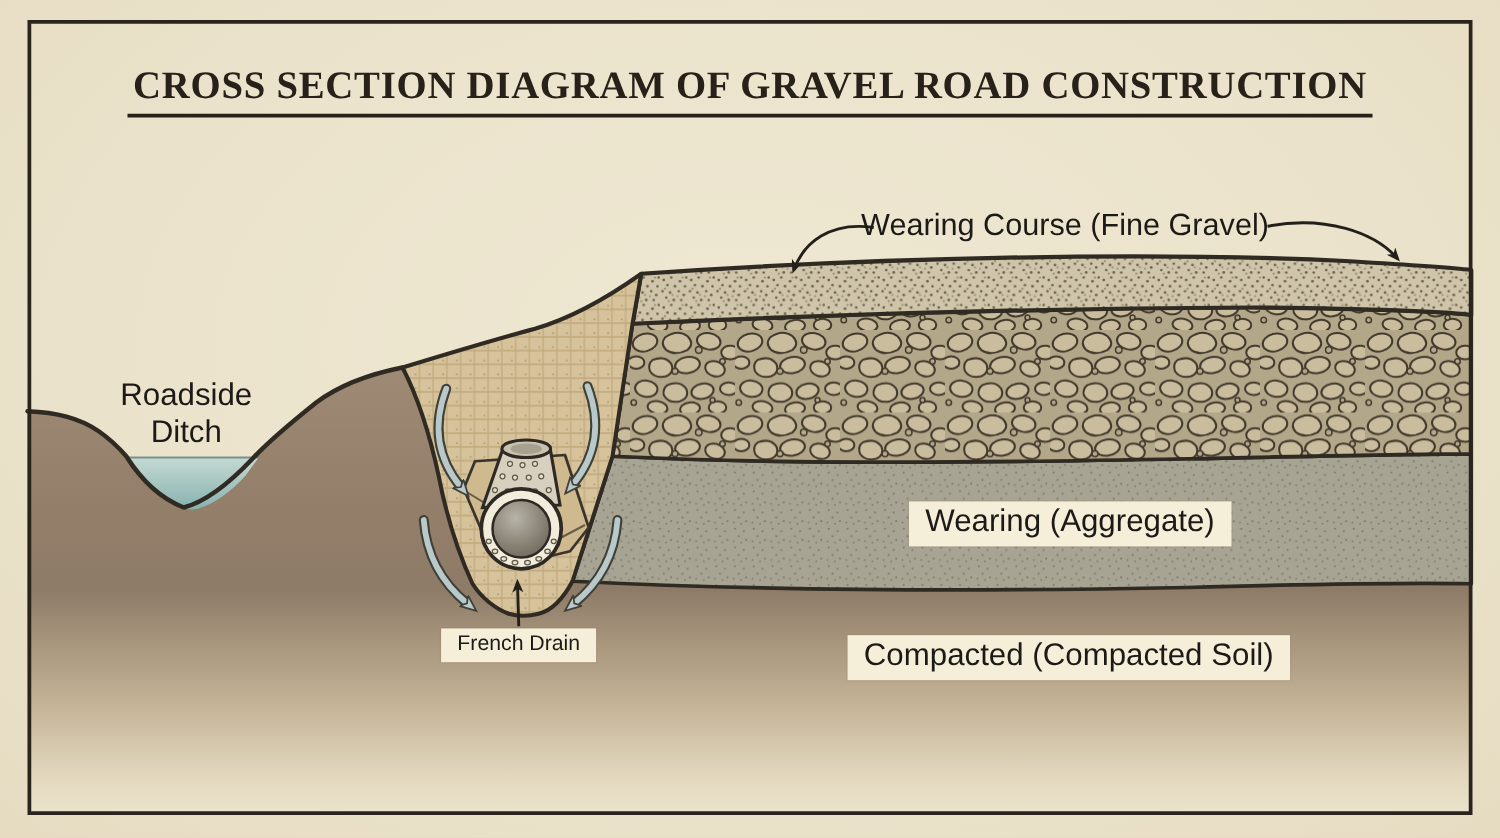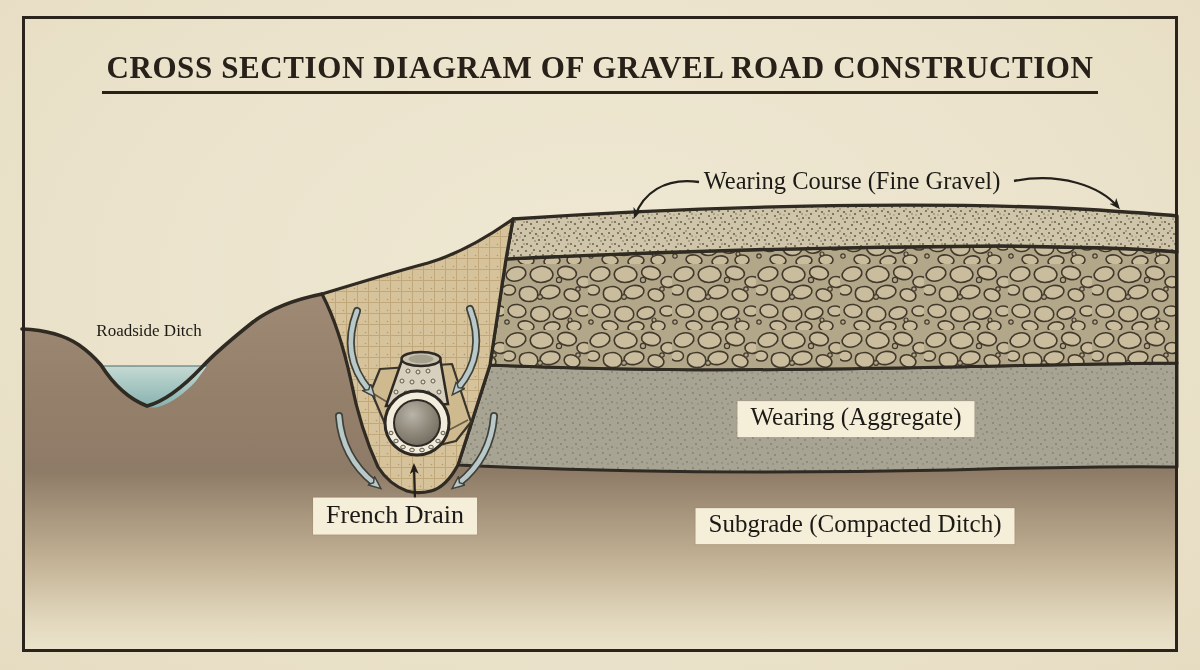--- a/index.html
+++ b/index.html
@@ -19,24 +19,24 @@
   }
   .title-wrap{position:absolute;left:0;right:0;top:50px;text-align:center;z-index:20}
   .title{
     display:inline-block;font-family:"Liberation Serif",serif;font-weight:700;
     font-size:31px;letter-spacing:.6px;color:var(--ink);
     border-bottom:3px solid var(--ink);padding:0 4px 5px;
   }
   svg.scene{position:absolute;left:0;top:0;z-index:5}
   .lbl{
     position:absolute;transform:translate(-50%,-50%);z-index:25;
-    color:var(--label-text);font-size:25px;white-space:nowrap;line-height:1.15;font-family:Liberation Serif, serif;
+    color:var(--label-text);font-size:25px;white-space:nowrap;line-height:1.15;
   }
   .lbl.boxed{background:var(--label-box);padding:2px 13px 5px;box-shadow:0 0 0 1px rgba(120,105,75,.12)}
-  .lbl.wrap2{white-space:normal;width:140px;text-align:center;font-size:17px}
+  .lbl.wrap2{white-space:normal;width:140px;text-align:center;font-size:25px}
 </style>
 </head>
 <body>
 
 <div class="stage">
 
   <div class="frame"></div>
 
   <div class="title-wrap">
     <span class="title">CROSS SECTION DIAGRAM OF GRAVEL ROAD CONSTRUCTION</span>
@@ -221,18 +221,18 @@
       <path d="M1014 181 C1060 172 1100 186 1118 207" marker-end="url(#mBlack)"></path>
       <path d="M415 501 L414 466" marker-end="url(#mBlack)"></path>
     </g>
   </svg>
 
   <div class="lbl" style="left:852px;top:181px;font-size:24.5px">Wearing Course (Fine Gravel)</div>
 
 
   <div class="lbl boxed" style="left:856px;top:419px">Wearing (Aggregate)</div>
 
-  <div class="lbl boxed" style="left:855px;top:526px">Subgrade (Compacted Ditch)</div>
+  <div class="lbl boxed" style="left:855px;top:526px">Compacted (Compacted Soil)</div>
 
   <div class="lbl wrap2" style="left:149px;top:331px">Roadside Ditch</div>
 
-  <div class="lbl boxed" style="left:395px;top:516px;font-size:26px">French Drain</div>
+  <div class="lbl boxed" style="left:415px;top:516px;font-size:17px">French Drain</div>
 </div>
 
 </body></html>

